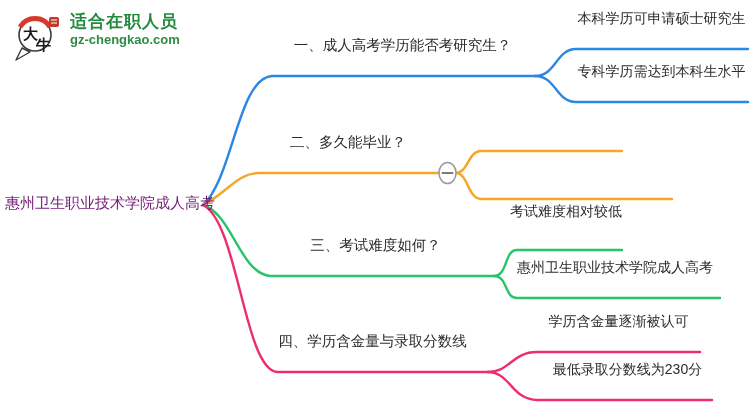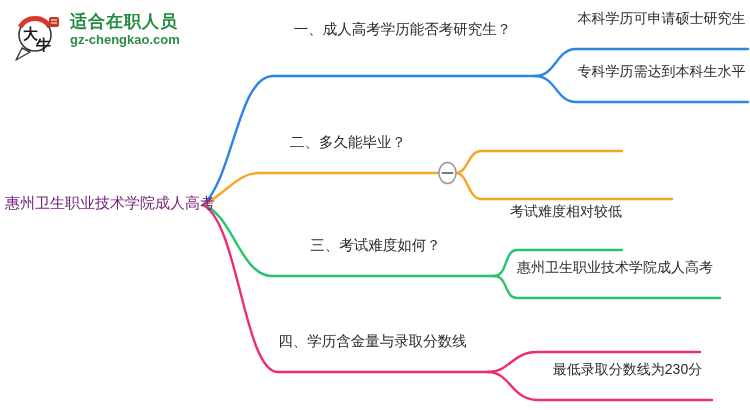--- a/index.html
+++ b/index.html
@@ -74,24 +74,25 @@
       <path d="M39,12 h6 M39,15 h6" stroke="#ffffff" stroke-width="1"></path>
     </svg>
     <div class="logo-text">
       <div class="logo-title">适合在职人员</div>
       <div class="logo-domain">gz-chengkao.com</div>
     </div>
   </div>
 
   <div class="root-label">惠州卫生职业技术学院成人高考</div>
 
-  <div class="node title" style="left:270px;top:30px;width:265px;">一、成人高考学历能否考研究生？</div>
+  <div class="node title" style="left:270px;top:46px;width:265px;">一、成人高考学历能否考研究生？</div>
   <div class="node title" style="left:257px;top:143px;width:182px;">二、多久能毕业？</div>
   <div class="node title" style="left:257px;top:246px;width:237px;">三、考试难度如何？</div>
   <div class="node title" style="left:257px;top:342px;width:231px;">四、学历含金量与录取分数线</div>
 
   <div class="node sub" style="left:575px;top:19px;width:173px;">本科学历可申请硕士研究生</div>
   <div class="node sub" style="left:575px;top:72px;width:173px;">专科学历需达到本科生水平</div>
   <div class="node sub" style="left:510px;top:212px;width:112px;">考试难度相对较低</div>
   <div class="node sub" style="left:510px;top:268px;width:210px;">惠州卫生职业技术学院成人高考</div>
+  <div class="node sub" style="left:537px;top:322px;width:163px;">学历含金量逐渐被认可</div>
   <div class="node sub" style="left:543px;top:370px;width:169px;">最低录取分数线为230分</div>
 
 </div>
 
 </body></html>

